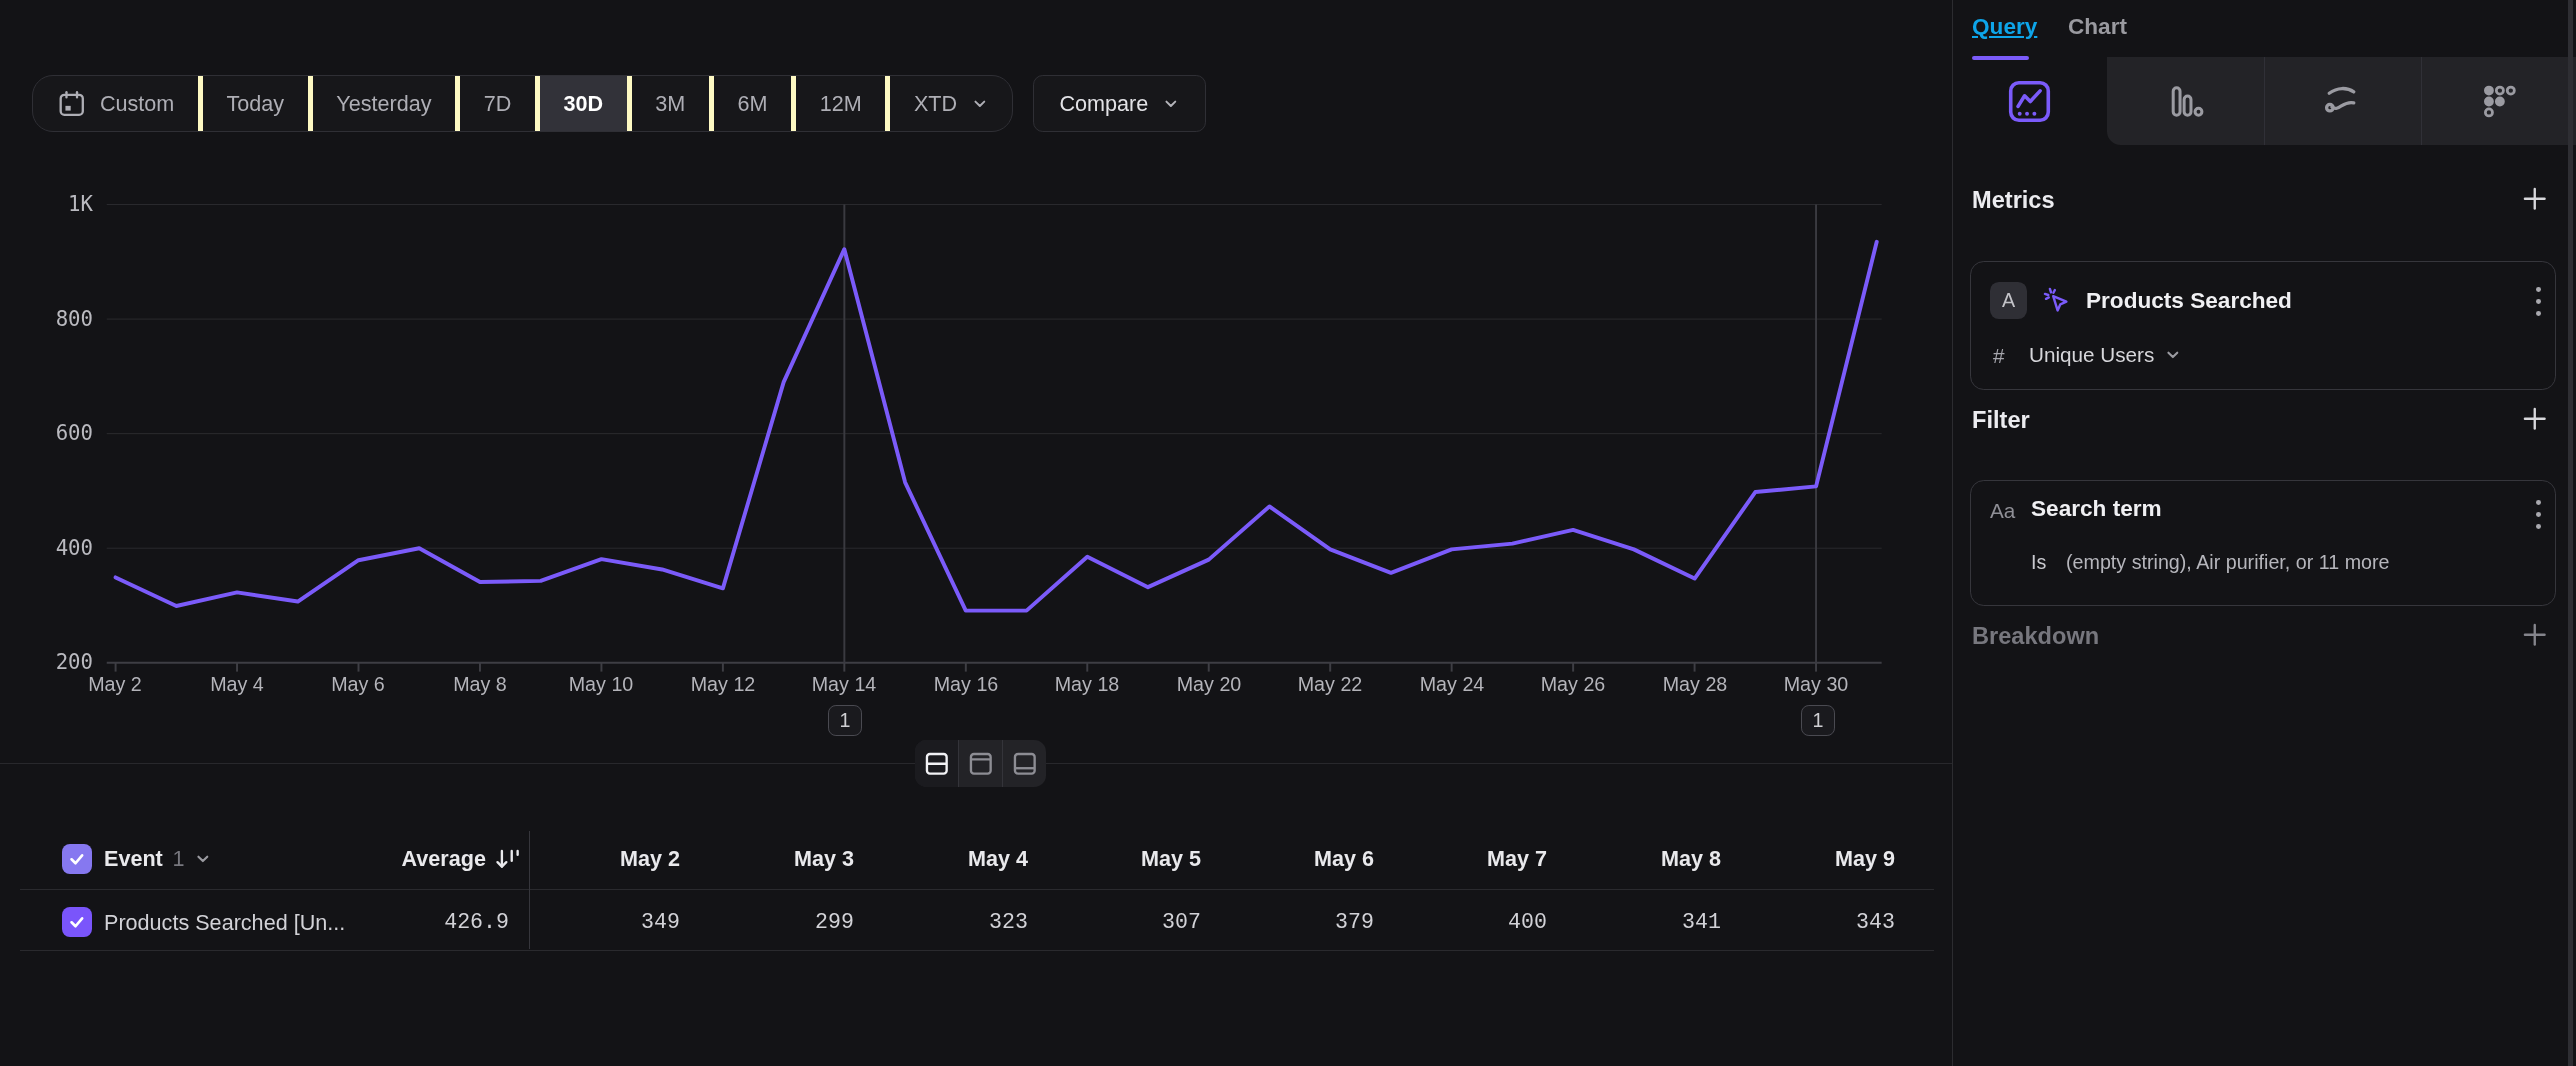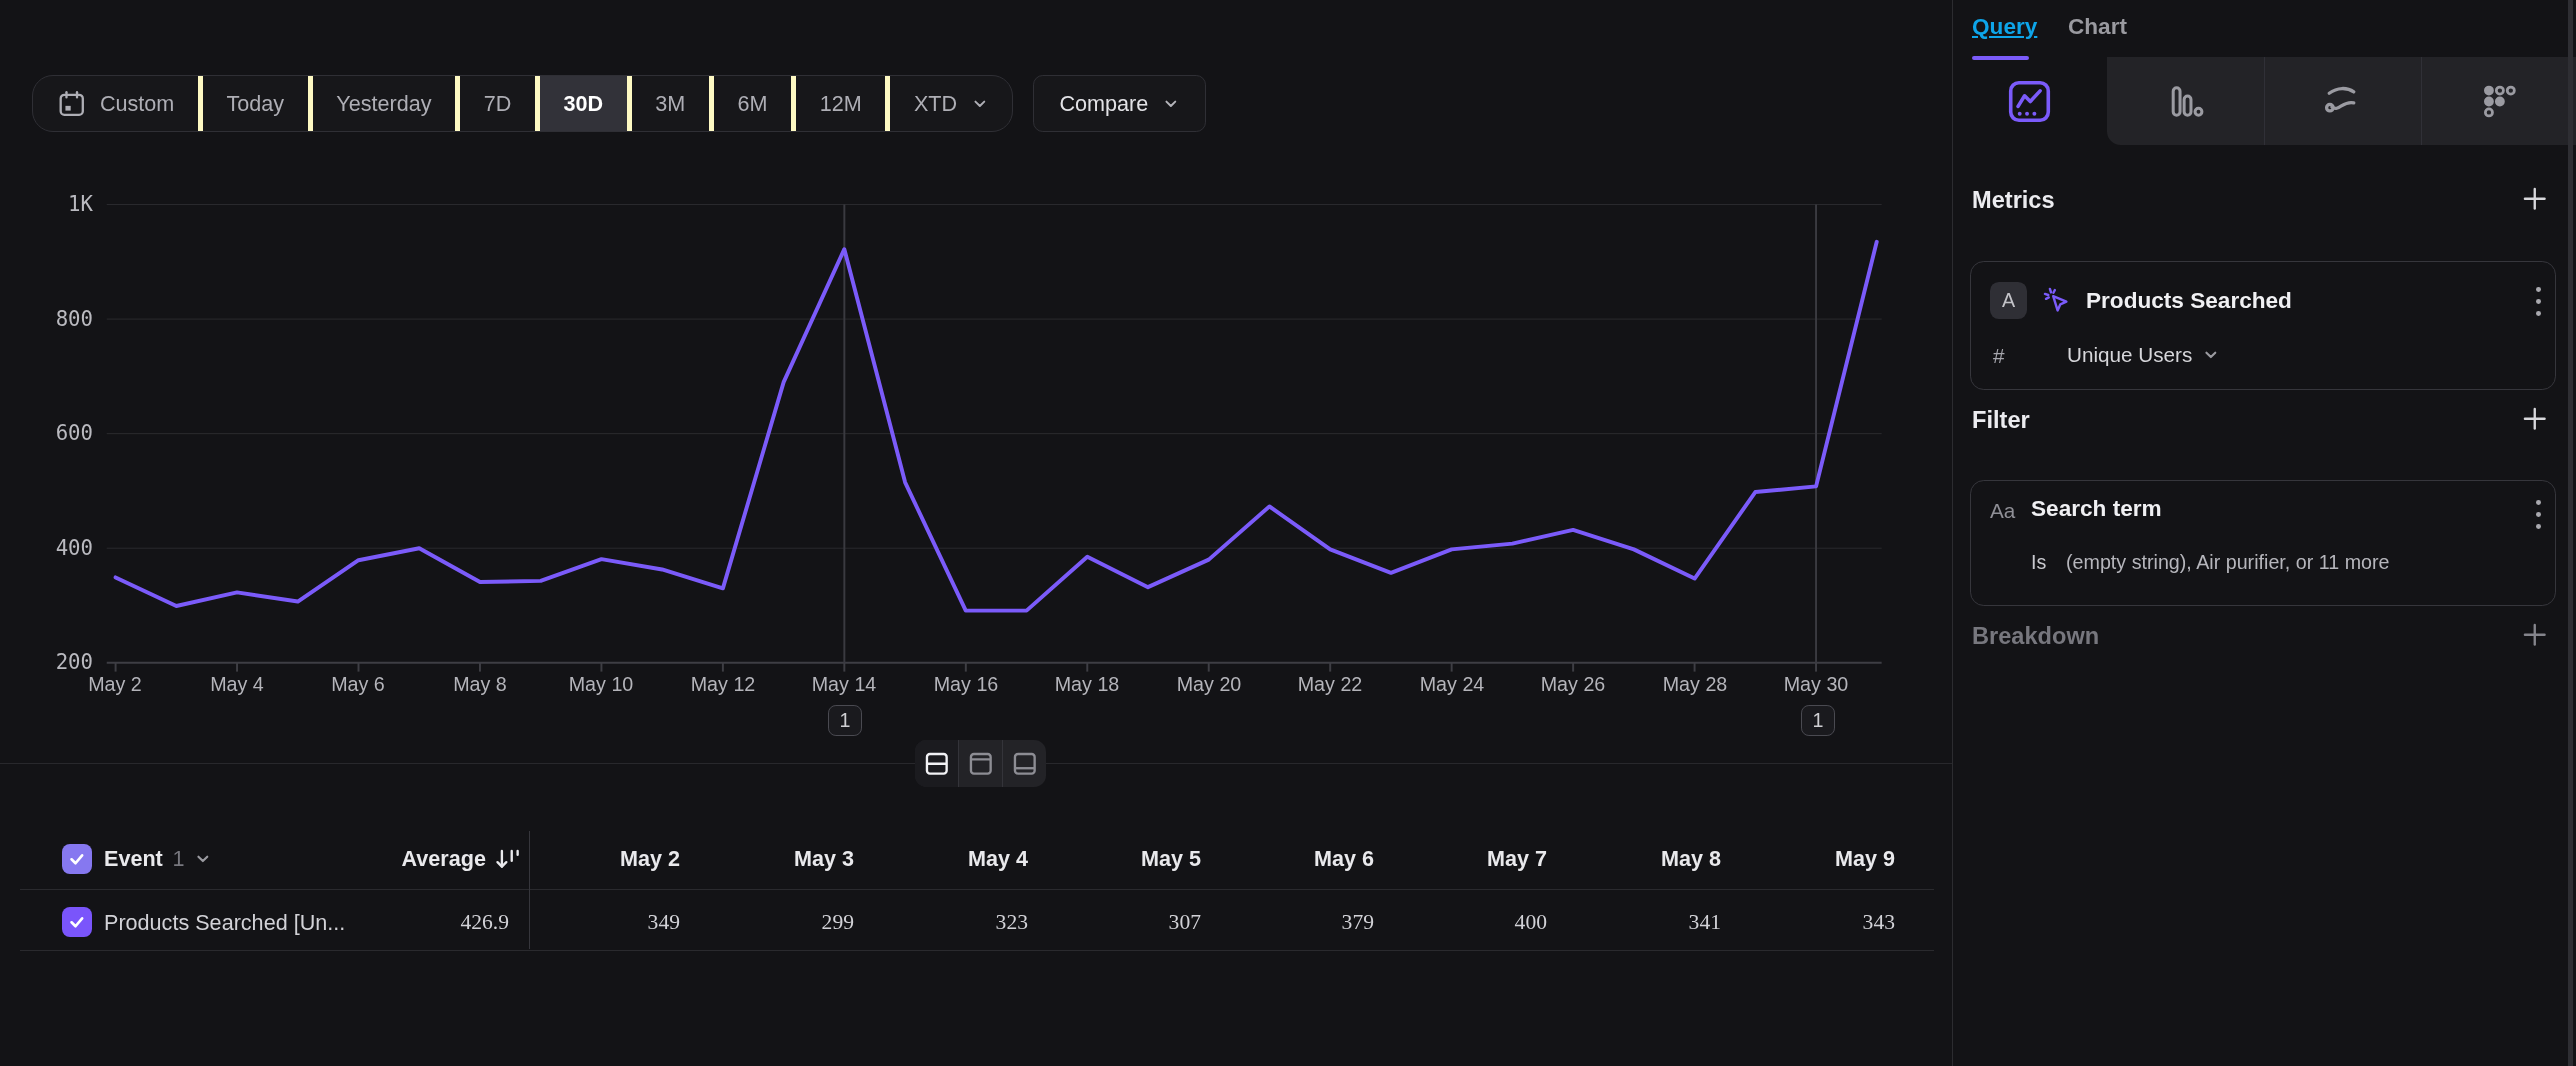--- a/index.html
+++ b/index.html
@@ -46,21 +46,21 @@
   .layout-btn:first-child { border-left:none; }
   .layout-btn.active { background:#1b1b1f; color:#f2f2f5; }
 
   
   .tbl-border { position:absolute; left:19.7px; width:1914px; height:1px; background:#2a2a2e; }
   .v-divider { position:absolute; left:529px; top:831px; width:1px; height:118px; background:#36363c; }
   .checkbox { position:absolute; width:29.5px; height:29.5px; border-radius:7.9px; display:flex; align-items:center;
               justify-content:center; cursor:pointer; }
   .th { position:absolute; font-size:21.6px; font-weight:700; color:#e9e9ec; height:29.5px; line-height:29.5px; }
   .td { position:absolute; font-size:21.6px; color:#d2d2d7; height:29.5px; line-height:29.5px; }
-  .num { font-family:Liberation Serif, serif; }
+  .num { font-family:Liberation Mono, monospace; }
   .right { text-align:right; }
   .muted { color:#77777e; }
 
   
   .sidebar-border { position:absolute; left:1952px; top:0; width:1px; height:1067px; background:#2c2c30; }
   .sb-tab { position:absolute; top:13.8px; font-size:22.6px; font-weight:600; cursor:pointer; }
   .sb-underline { position:absolute; left:1972px; top:56px; width:57px; height:3.9px; border-radius:2px; background:#7b5bfa; }
   .icon-row-raised { position:absolute; left:2107px; top:57px; width:469px; height:88px; background:#232327;
                      border-radius:0 0 0 13.8px; }
   .icon-row-sep { position:absolute; top:57px; width:1px; height:88px; background:#303037; }
@@ -315,21 +315,21 @@
     <line x1="13.5" y1="5.5" x2="12.2" y2="8"></line>
     <line x1="5.5" y1="13.5" x2="8" y2="12.2"></line>
   </svg>
   <div class="txt" style="left:2086px; top:288px; font-size:22.6px; font-weight:600; color:#f0f0f3;">Products Searched</div>
   <div class="kebab" style="top:281px;">
       <i></i>
       <i></i>
       <i></i>
     </div>
   <div class="txt" style="left:1993px; top:344px; font-size:20.7px; color:#a6a6ad;">#</div>
-  <div class="txt" style="left:2029px; top:343px; font-size:20.7px; color:#d6d6da; display:flex; gap:10px; align-items:center;margin-left:38px;">
+  <div class="txt" style="left:2029px; top:343px; font-size:20.7px; color:#d6d6da; display:flex; gap:10px; align-items:center;">
     <span>Unique Users</span>
     <svg width="17.7" height="17.7" viewBox="0 0 20 20" fill="none" stroke="#9a9aa0" stroke-width="2.4" stroke-linecap="round" stroke-linejoin="round">
         <polyline points="5,7.5 10,12.5 15,7.5"></polyline>
       </svg>
   </div>
 
   <div class="sb-h" style="top:407px;">Filter</div>
   <div class="sb-plus" style="top:399px;">
     <svg width="29.5" height="29.5" viewBox="0 0 30 30" fill="none" stroke="currentColor" stroke-width="2.4" stroke-linecap="round">
         <line x1="15" y1="5" x2="15" y2="25"></line>

